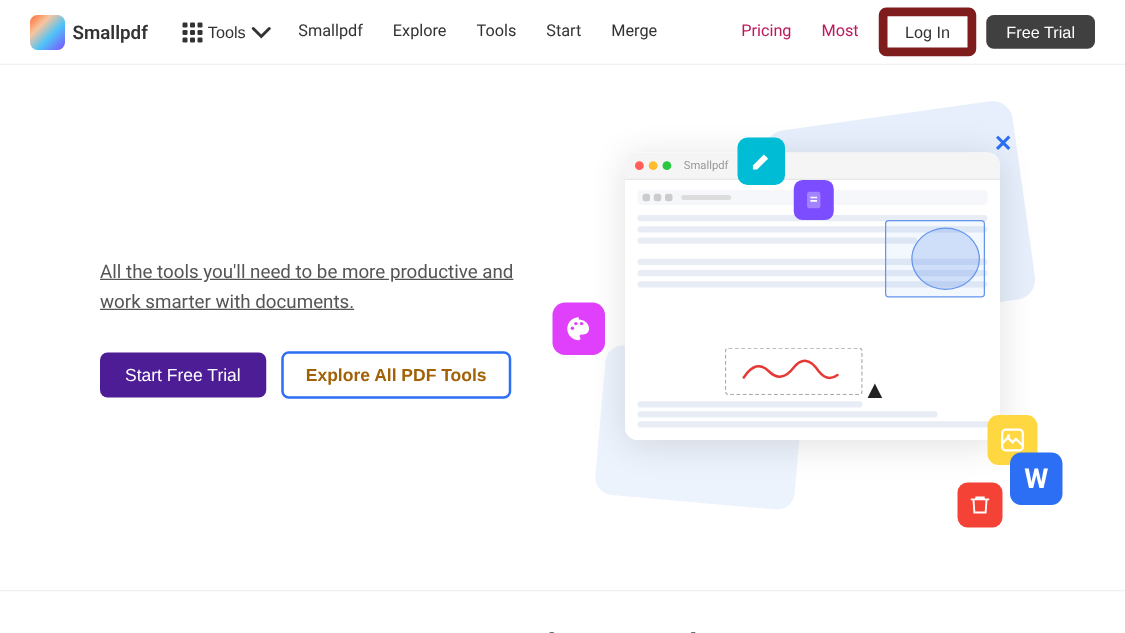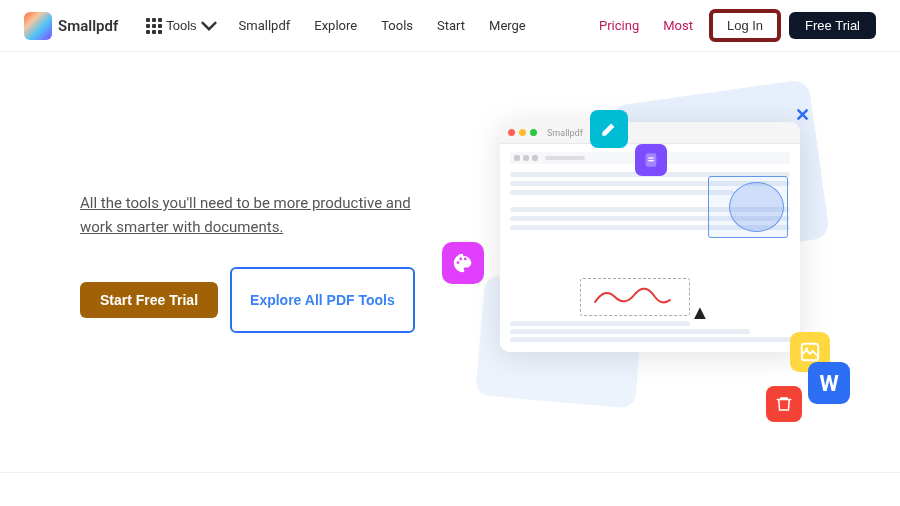--- a/index.html
+++ b/index.html
@@ -65,29 +65,29 @@
       font-size: 13px;
       color: #be185d;
       text-decoration: none;
       padding: 4px 8px;
       cursor: pointer;
     }
     .btn-login {
       font-size: 13px;
       color: #333;
       background: none;
-      border: 4px solid #7f1d1d;
+      border: 7px solid #7f1d1d;
       border-radius: 6px;
       padding: 5px 14px;
       cursor: pointer;
     }
     .btn-free-trial {
       font-size: 13px;
       color: #fff;
-      background: #0f172a;
+      background: #404040;
       border: none;
       border-radius: 6px;
       padding: 6px 16px;
       cursor: pointer;
       font-weight: 500;
     }
 
     
     .hero {
       display: flex;
@@ -115,35 +115,35 @@
       margin-bottom: 28px;
       max-width: 340px;
       text-decoration: underline;
     }
     .hero-buttons {
       display: flex;
       gap: 12px;
       align-items: center;
     }
     .btn-start {
-      background: #a16207;
+      background: #4c1d95;
       color: #fff;
       border: none;
       border-radius: 6px;
       padding: 10px 20px;
       font-size: 14px;
-      font-weight: 700;
+      font-weight: 400;
       cursor: pointer;
     }
     .btn-explore {
       background: #fff;
-      color: #3b82f6;
+      color: #a16207;
       border: 2px solid #2d6ff4;
       border-radius: 6px;
-      padding: 23px 18px;
+      padding: 9px 18px;
       font-size: 14px;
       font-weight: 600;
       cursor: pointer;
     }
 
     
     .hero-right {
       flex: 1;
       position: relative;
       height: 340px;

